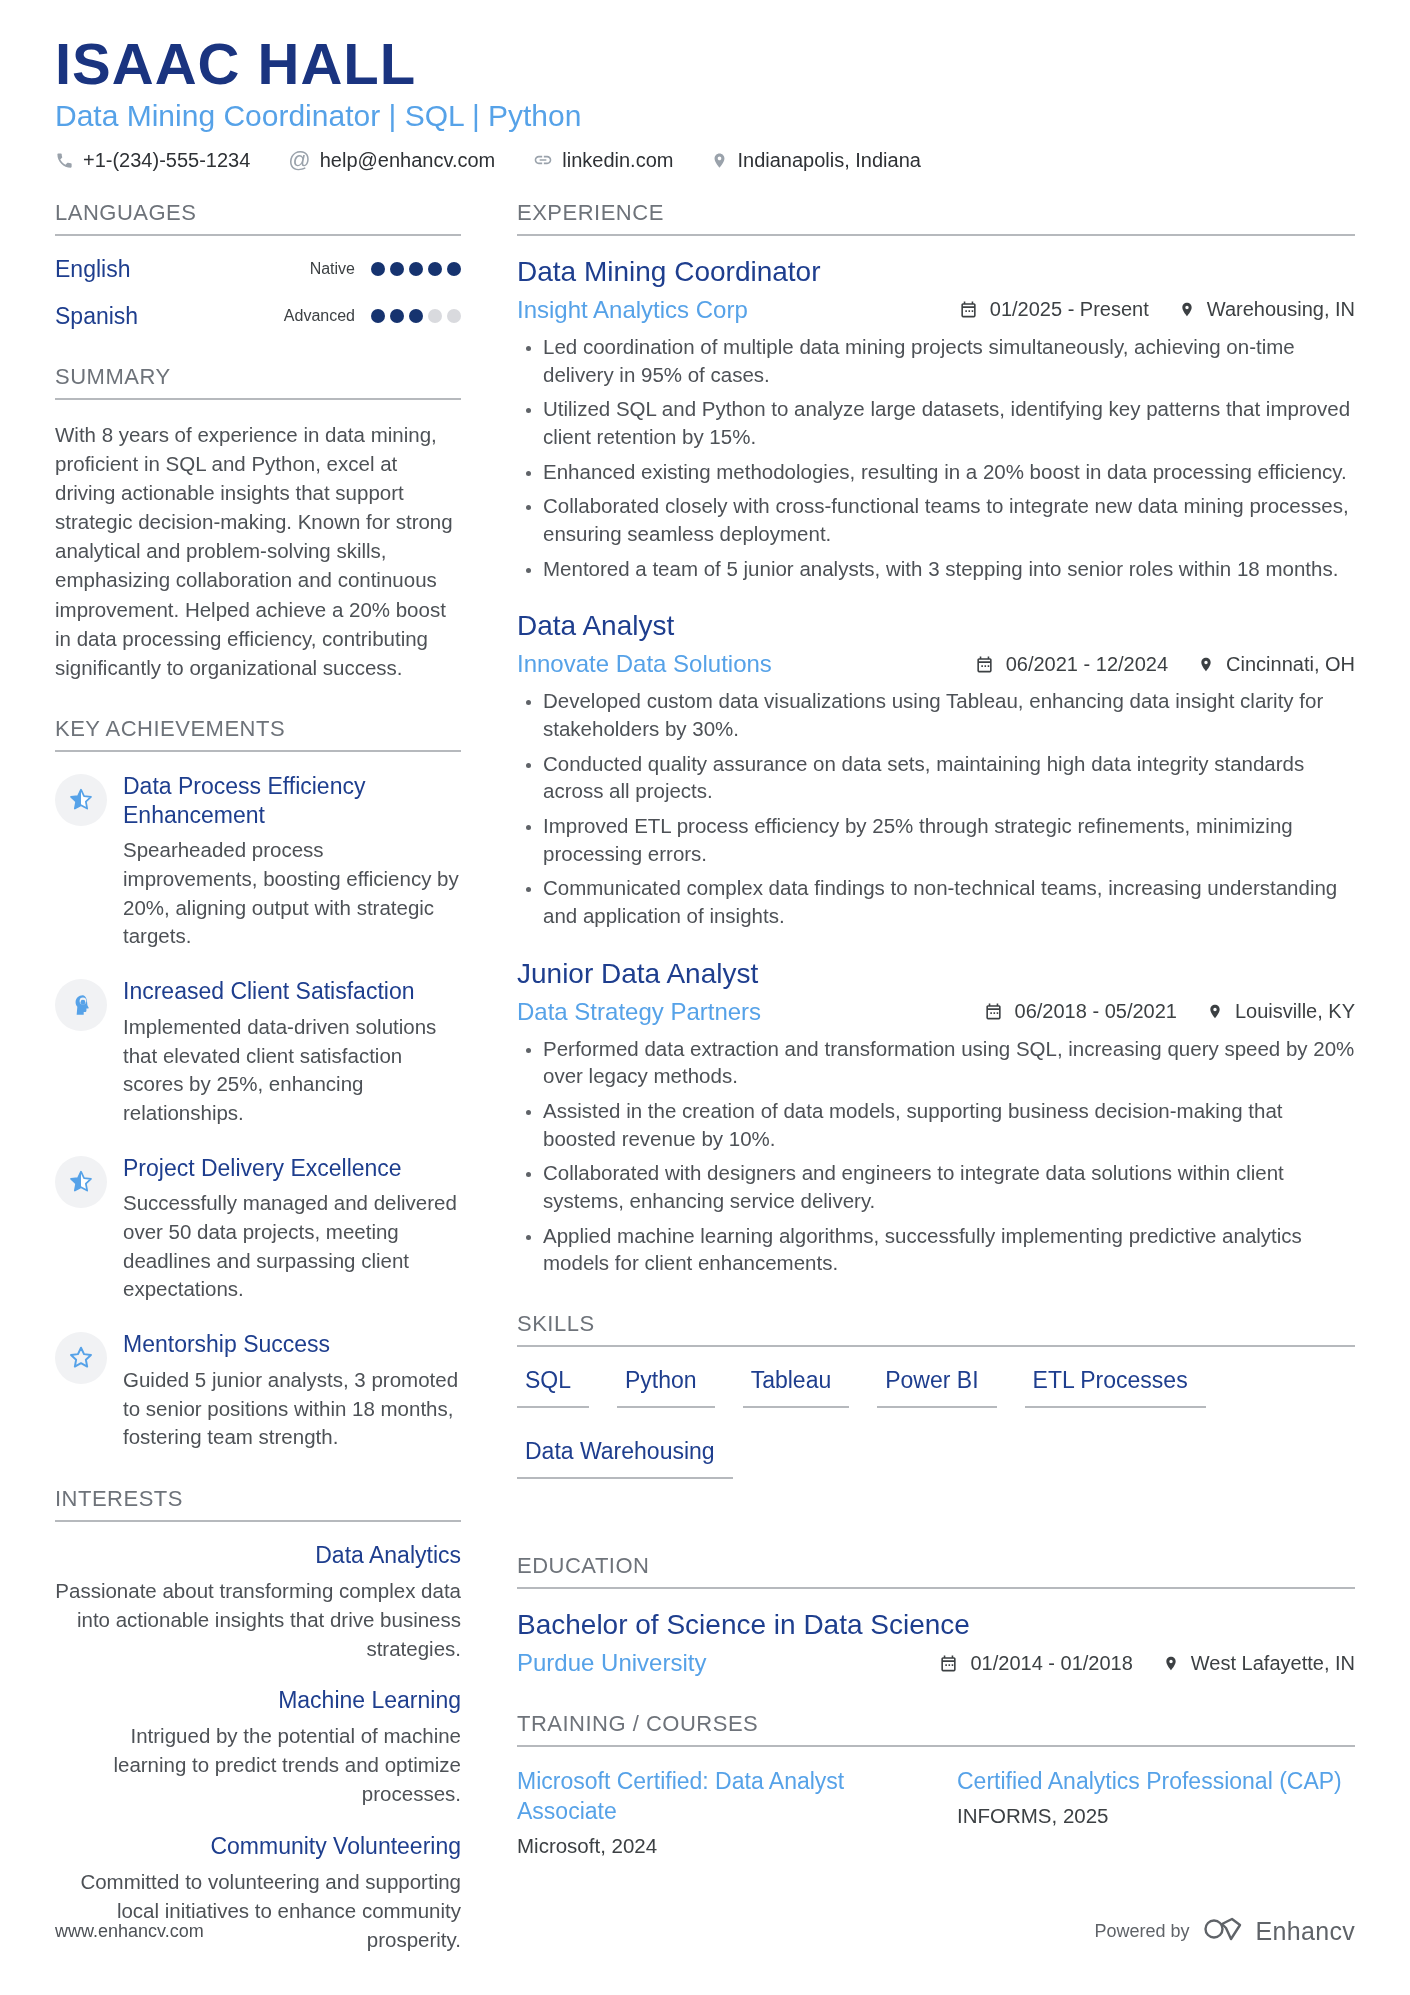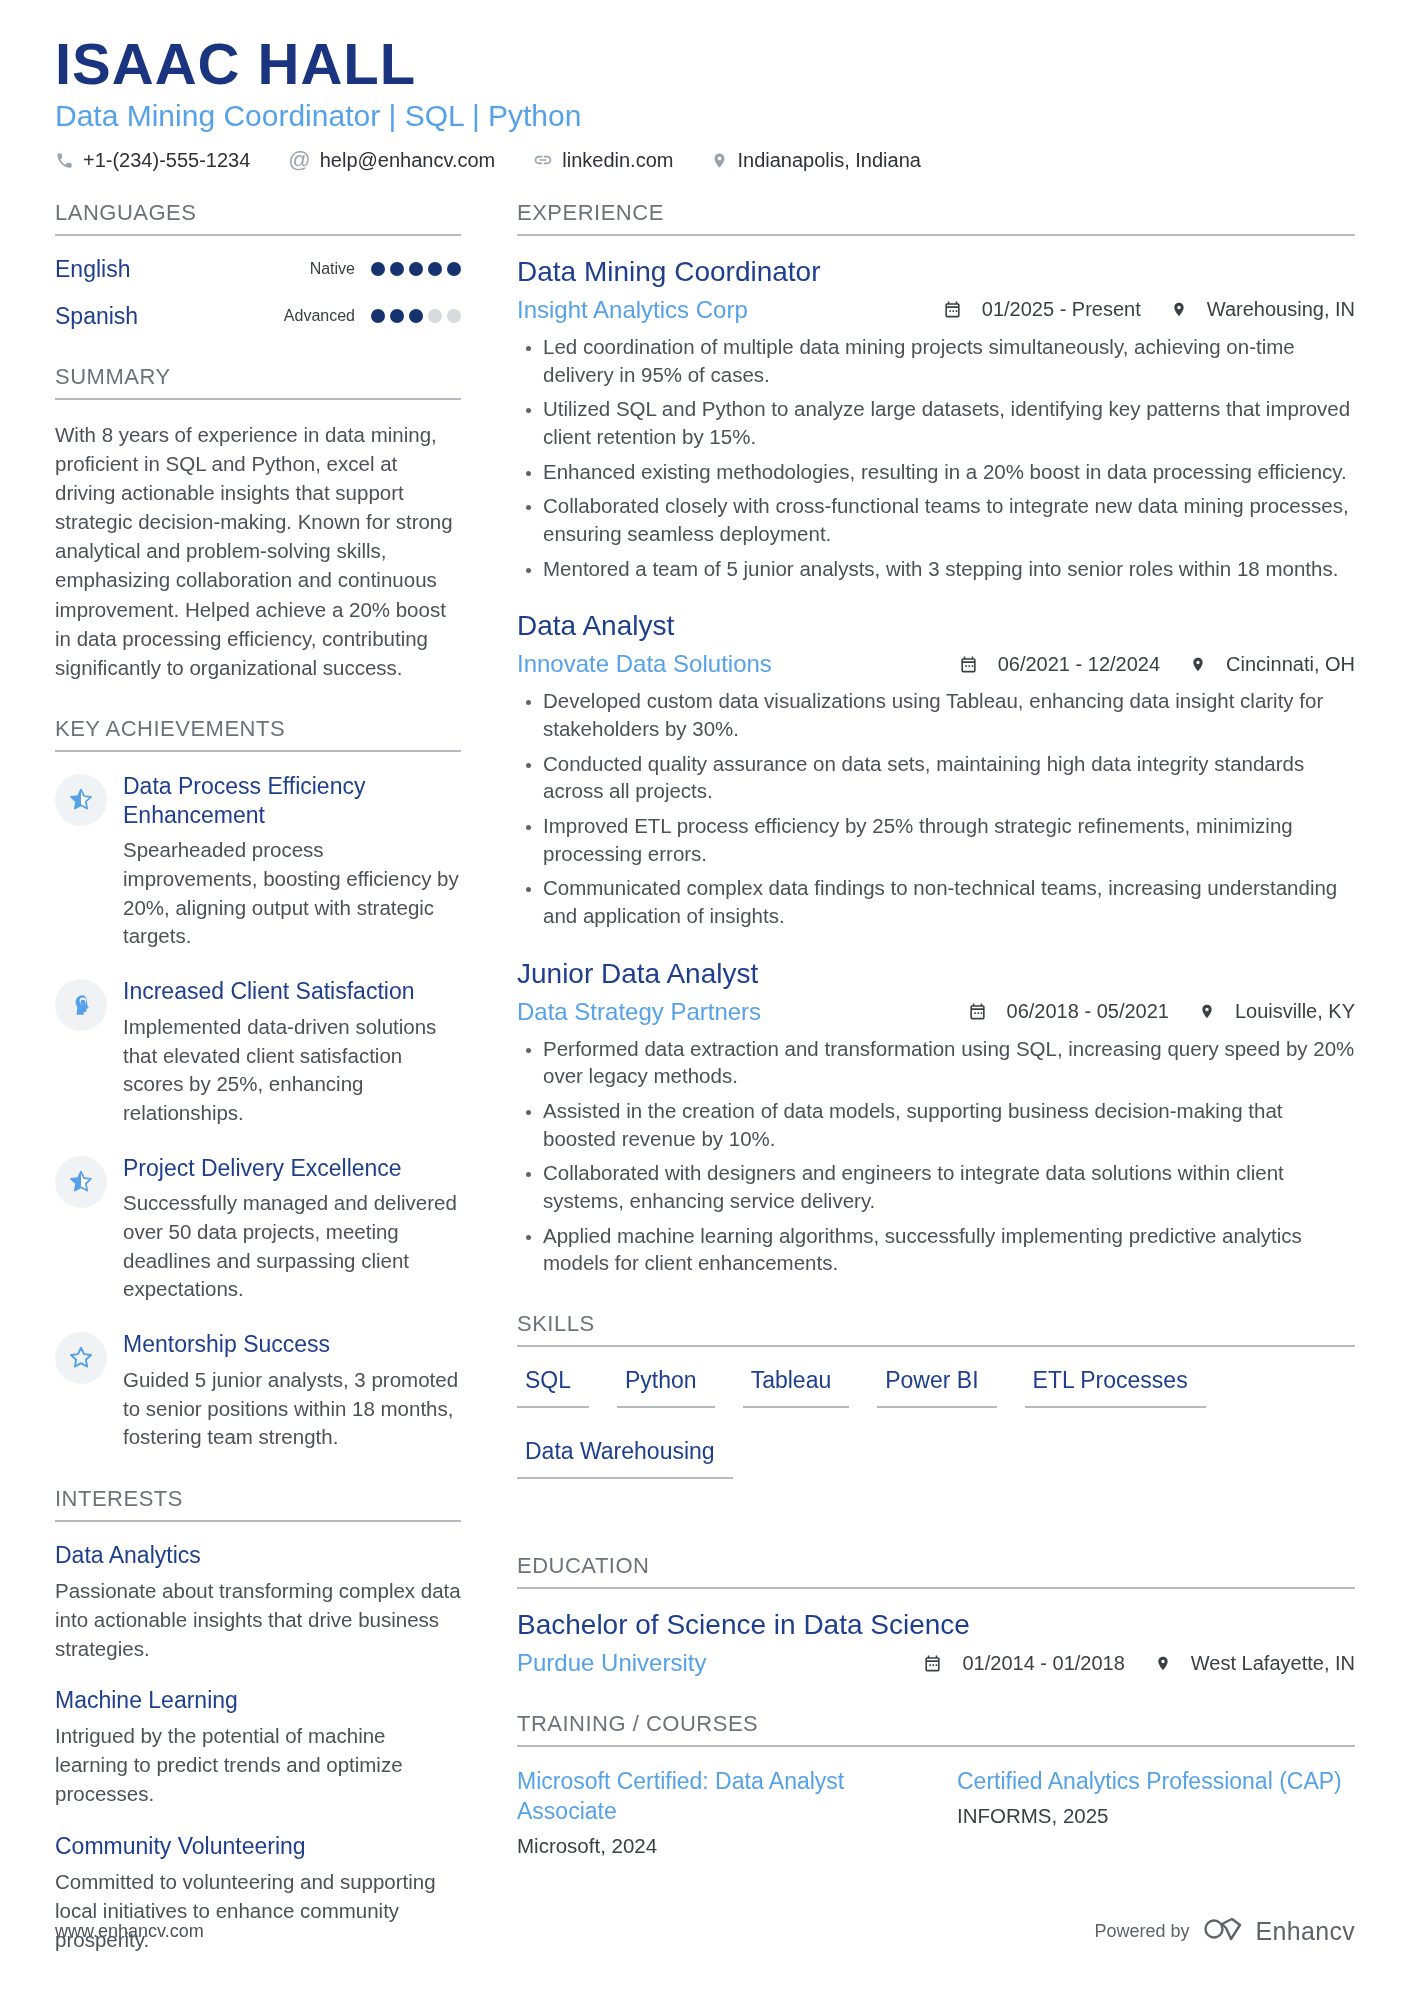--- a/index.html
+++ b/index.html
@@ -58,30 +58,30 @@
   
   .ach-item{display:flex;gap:16px;margin-bottom:26px;justify-content:center;}
   .ach-icon-circle{
     width:52px;height:52px;border-radius:50%;background:var(--circle-bg);
     flex:none;display:flex;align-items:center;justify-content:center;margin-top:2px;
   }
   .ach-body{min-width:0;}
   .ach-title{font-size:23px;font-weight:500;color:var(--heading-navy);line-height:1.25;margin-bottom:7px;}
   .ach-text{font-size:20.5px;line-height:1.4;color:var(--body-gray);}
 
-  .interest-item{margin-bottom:24px;}
+  .interest-item{margin-bottom:24px;text-align:right;}
   .interest-title{font-size:23px;font-weight:500;color:var(--heading-navy);margin-bottom:7px;}
 
   
   .job{margin-bottom:28px;}
   .job-title{font-size:28px;font-weight:500;color:var(--heading-navy);margin-bottom:8px;}
   .job-meta-row{display:flex;align-items:center;margin-bottom:9px;}
   .job-company{font-size:24px;font-weight:500;color:var(--accent-blue);}
   .meta-group{margin-left:auto;display:flex;align-items:center;gap:30px;}
-  .meta-item{display:flex;align-items:center;gap:20px;font-size:20px;color:var(--meta-gray);}
+  .meta-item{display:flex;align-items:center;gap:12px;font-size:20px;color:var(--meta-gray);}
   .meta-item svg{display:block;color:var(--meta-gray);}
   .bullets{list-style:disc;padding-left:26px;}
   .bullets li{font-size:20.5px;line-height:1.35;color:var(--body-gray);margin-bottom:7px;}
   .bullets li::marker{color:#5f6368;font-size:17px;}
 
   
   .skills-wrap{display:flex;flex-wrap:wrap;row-gap:30px;margin-top:6px;}
   .skill-tag{
     font-size:23px;font-weight:500;color:var(--heading-navy);
     padding:0 18px 12px 8px;border-bottom:2px solid var(--rule-gray);margin-right:28px;

